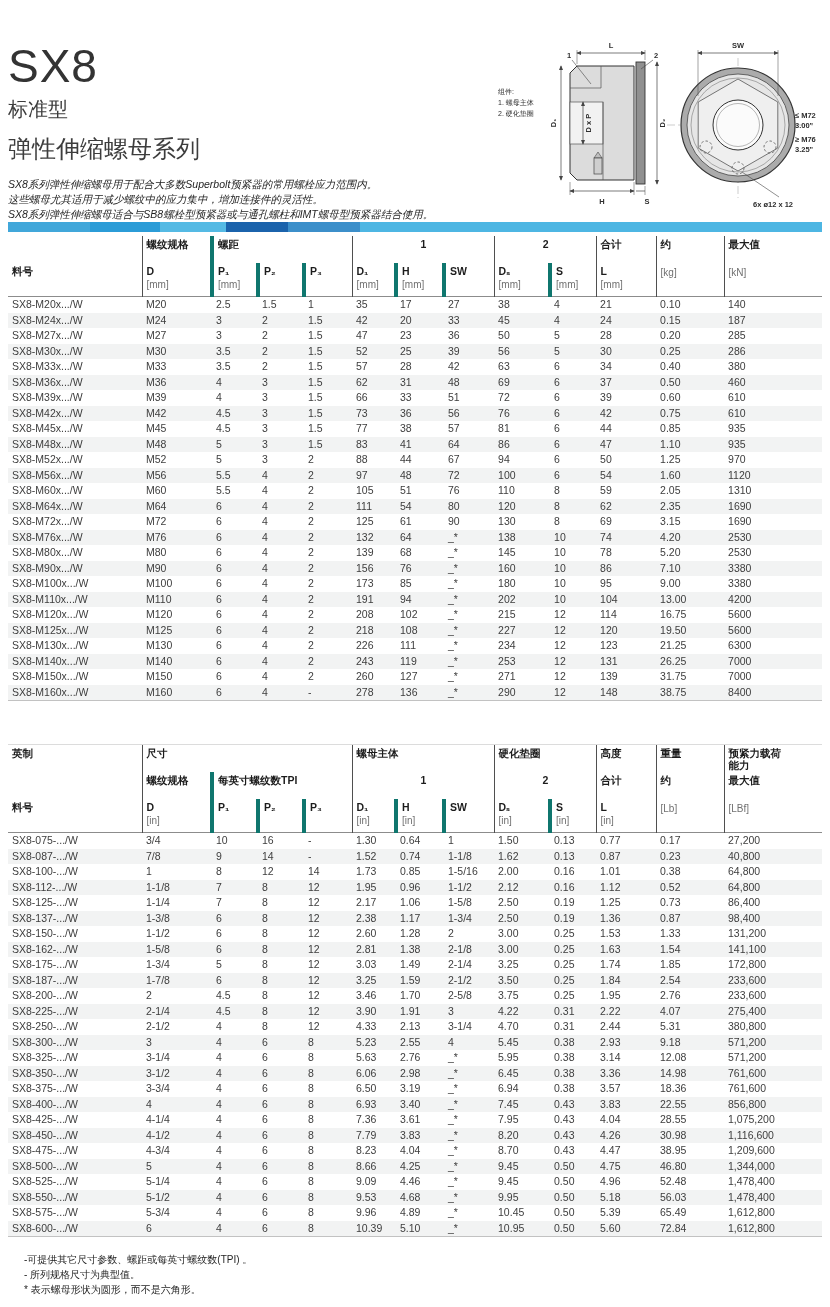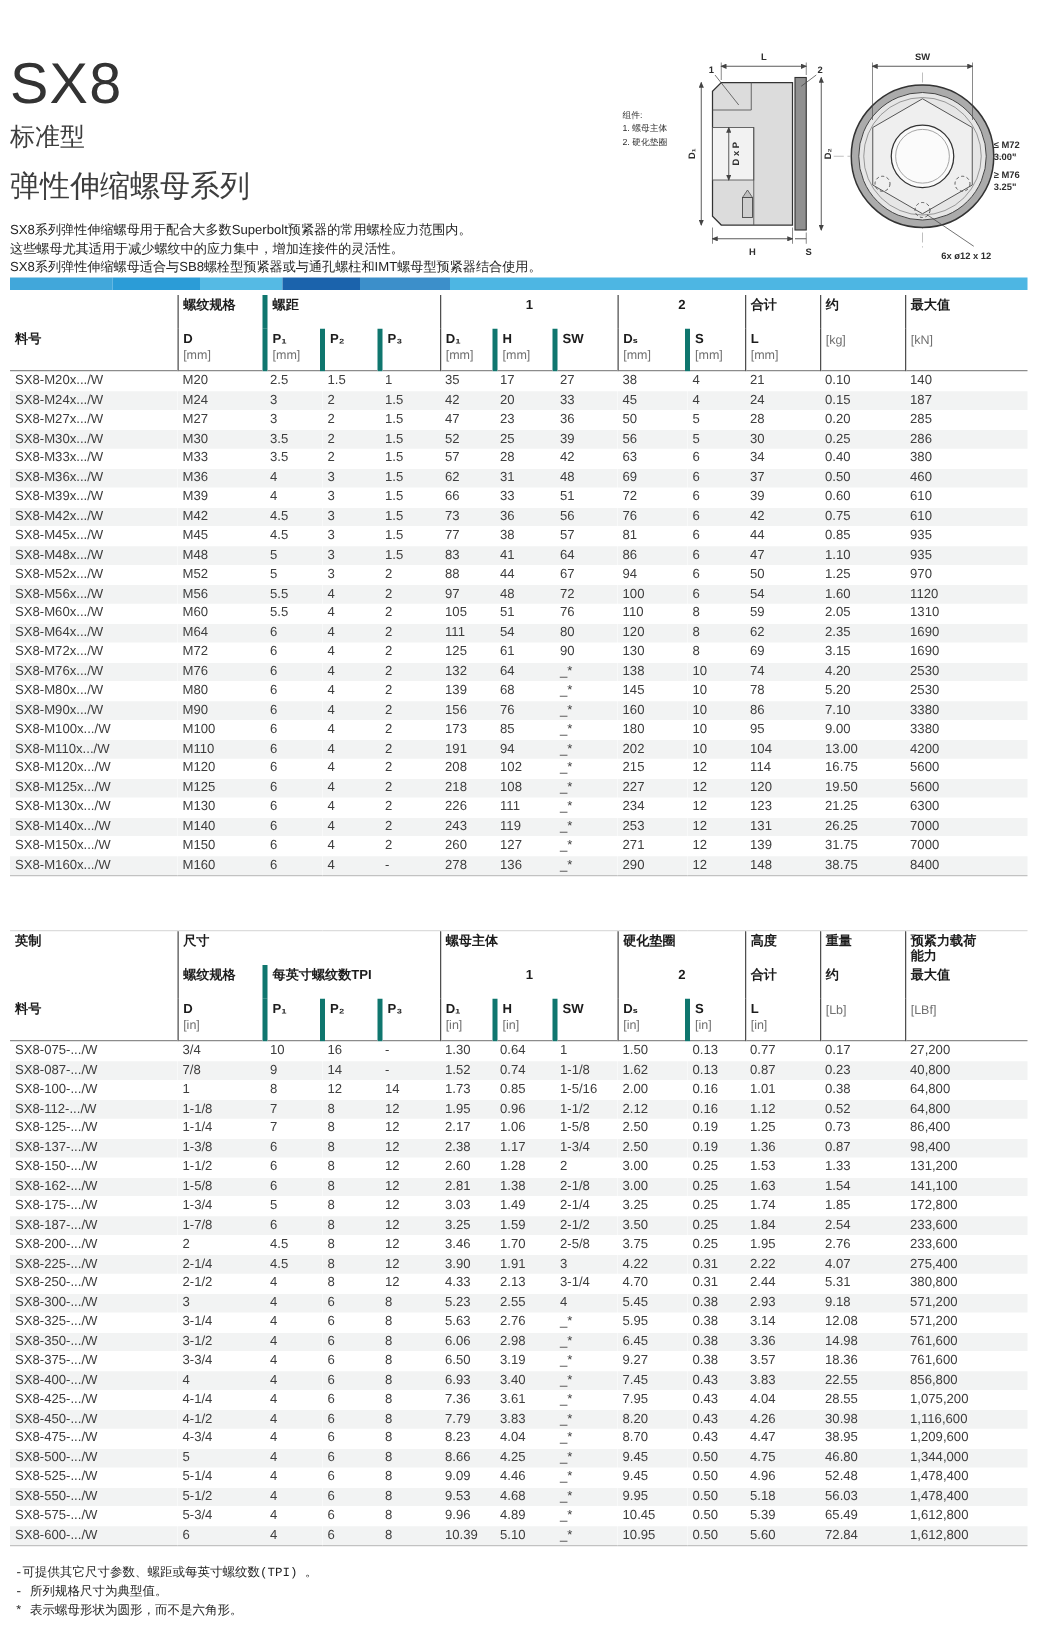--- a/index.html
+++ b/index.html
@@ -5,21 +5,21 @@
   html,body{margin:0;padding:0;background:#fff;}
   .page{position:relative;width:830px;height:1307px;background:#fff;overflow:hidden;
         font-family:"Liberation Sans","DejaVu Sans",sans-serif;color:#2e2e2e;}
 
   
   .title-block{position:absolute;left:8px;top:42px;width:470px;}
   .product-title{margin:0;font-size:46px;line-height:1.05;font-weight:normal;color:#333;letter-spacing:1px;}
   .subtitle1{margin:6px 0 10px 0;font-size:20px;font-weight:normal;color:#3d3d3d;}
   .subtitle2{margin:2px 0 0 0;font-size:24px;font-weight:normal;color:#3d3d3d;}
   .descr{margin:12px 0 0 0;font-size:10.5px;line-height:15px;color:#1f1f1f;}
-  .descr p{margin:0;}
+  .descr p{margin:0;font-style:italic;}
 
   .drawing{position:absolute;right:0;top:26px;width:335px;height:188px;}
   .drawing svg text{fill:#2e2e2e;font-family:"Liberation Sans","DejaVu Sans",sans-serif;}
   .dimb{font-size:7.5px;font-weight:bold;}
   .leg{font-size:7px;}
 
   
   .blue-bar{position:absolute;left:8px;top:222px;width:814px;height:10px;display:flex;}
   .blue-bar span{display:block;height:10px;}
 
@@ -39,21 +39,21 @@
   .datatable th .unit{display:block;font-weight:normal;color:#707070;font-size:10px;margin-top:1px;}
   .datatable th.center{text-align:center;}
   .gs{border-left:1.5px solid #4f4f4f;}
   .ls{border-left:4px solid #0f766e;}
   .wrapnarrow{display:inline-block;width:58px;}
   .datatable td{height:15.5px;line-height:15.5px;padding:0 2px 0 4px;color:#3d3d3d;white-space:nowrap;
                 overflow:hidden;}
   .datatable tbody tr:nth-child(even){background:#f2f3f3;}
 
   
-  .notes{position:absolute;left:12px;top:1252px;font-size:10px;line-height:15px;color:#1f1f1f;font-family:Liberation Mono, monospace;}
+  .notes{position:absolute;left:24px;top:1252px;font-size:10px;line-height:15px;color:#1f1f1f;}
   .notes p{margin:0;}
 </style>
 </head>
 <body>
 
 <div class="page">
 
   <div class="title-block">
     <h1 class="product-title">SX8</h1>
     <div class="subtitle1">标准型</div>
@@ -951,21 +951,21 @@
         </tr>
         <tr>
           <td>SX8-375-.../W</td>
           <td>3-3/4</td>
           <td>4</td>
           <td>6</td>
           <td>8</td>
           <td>6.50</td>
           <td>3.19</td>
           <td>_*</td>
-          <td>9.27</td>
+          <td>6.94</td>
           <td>0.38</td>
           <td>3.57</td>
           <td>18.36</td>
           <td>761,600</td>
         </tr>
         <tr>
           <td>SX8-400-.../W</td>
           <td>4</td>
           <td>4</td>
           <td>6</td>

